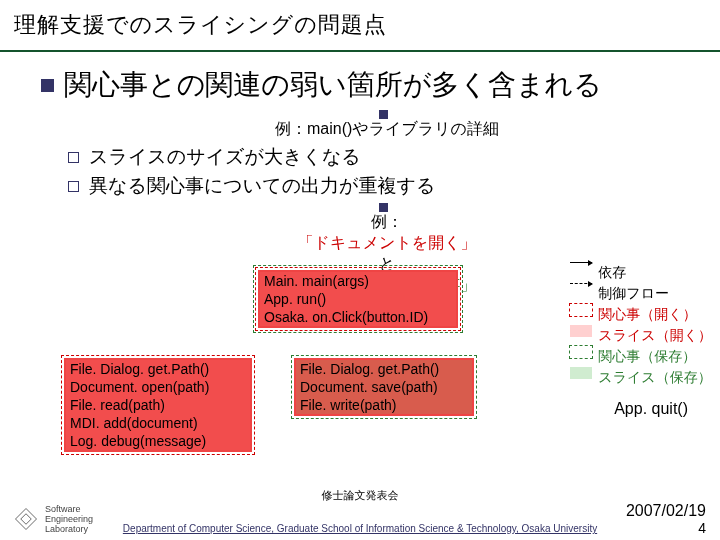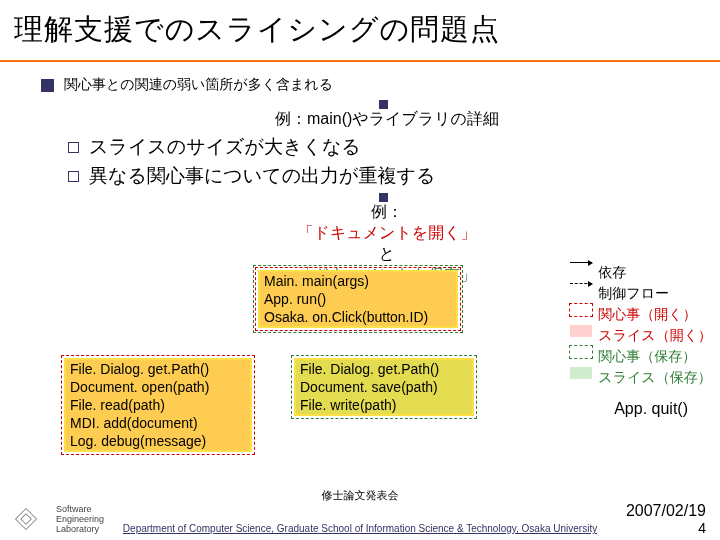--- a/index.html
+++ b/index.html
@@ -1,49 +1,49 @@
 <!DOCTYPE html>
 <html><head>
 <meta charset="utf-8">
 <style>
   * { margin: 0; padding: 0; box-sizing: border-box; }
   body { width: 720px; height: 540px; font-family: "MS PGothic", sans-serif; background: #fff; color: #000; position: relative; }
   .slide { width: 720px; height: 540px; position: relative; padding: 4px 0 0 0; }
-  .title { font-size: 29px; padding: 6px 14px 10px 14px; border-bottom: 2px solid #f97316; letter-spacing: 1px; }
+  .title { font-size: 22px; padding: 6px 14px 10px 14px; border-bottom: 2px solid #14532d; letter-spacing: 1px; }
   .body { padding: 14px 18px 0 28px; }
-  .bul1 { display: flex; align-items: center; font-size: 14px; margin-bottom: 6px; padding-left: 13px; }
+  .bul1 { display: flex; align-items: center; font-size: 28px; margin-bottom: 6px; padding-left: 13px; }
   .sq-lg { width: 13px; height: 13px; background: #333366; margin-right: 10px; flex: none; }
   .bul2 { display: flex; align-items: center; font-size: 16px; margin-left: 44px; margin-bottom: 4px; flex-direction: column; }
   .sq-sm { width: 9px; height: 9px; background: #333366; margin-right: 8px; flex: none; }
   .bul3 { display: flex; align-items: center; font-size: 19px; margin-left: 40px; margin-bottom: 3px; }
   .sq-open { width: 11px; height: 11px; border: 1.5px solid #333366; margin-right: 10px; flex: none; }
   .red { color: #cc0000; }
   .green { color: #2e7d32; }
   .diag { position: absolute; left: 64px; top: 270px; width: 640px; height: 220px; }
-  .box { position: absolute; font-size: 14px; line-height: 18px; background: #fde047; }
+  .box { position: absolute; font-size: 14px; line-height: 18px; background: #ef4444; }
   .box-main { left: 194px; top: 0; width: 200px; height: 58px; padding: 2px 6px; }
   .box-left { left: 0; top: 88px; width: 188px; height: 94px; padding: 2px 6px; }
   .box-right { left: 230px; top: 88px; width: 180px; height: 58px; padding: 2px 6px; }
   .dash-red { outline: 1.5px dashed #cc0000; }
   .fill-red { background: rgba(255,120,120,0.35); }
   .dash-grn { outline: 1.5px dashed #2e7d32; }
   .fill-grn { background: rgba(120,200,120,0.35); }
   .legend { position: absolute; right: 8px; top: 262px; font-size: 14px; line-height: 20px; }
   .legend-row { display: flex; align-items: flex-start; gap: 6px; margin-bottom: 1px; }
   .lg-arrow { width: 22px; height: 0; border-top: 1.5px solid #000; flex: none; position: relative; }
   .lg-arrow::after { content: ""; position: absolute; right: -1px; top: -3px; border-left: 5px solid #000; border-top: 3px solid transparent; border-bottom: 3px solid transparent; }
   .lg-arrow.dash { border-top-style: dashed; }
   .lg-sw { width: 22px; height: 12px; flex: none; }
   .appquit { position: absolute; right: 32px; top: 400px; font-size: 16px; }
   .footer { position: absolute; bottom: 6px; left: 0; width: 720px; font-size: 10px; }
   .footer-mid { text-align: center; font-size: 11px; }
   .footer-date { position: absolute; right: 14px; bottom: 20px; font-size: 16px; }
   .footer-page { position: absolute; right: 14px; bottom: 4px; font-size: 14px; }
   .footer-dept { text-align: center; color: #333366; text-decoration: underline; font-size: 10px; margin-top: 20px; }
-  .logo { position: absolute; left: 12px; bottom: 6px; display: flex; align-items: center; gap: 16px; }
+  .logo { position: absolute; left: 12px; bottom: 6px; display: flex; align-items: center; gap: 5px; }
   .logo svg { width: 28px; height: 28px; }
   .logo-txt { font-size: 9px; line-height: 10px; color: #444; }
 </style>
 </head>
 <body>
 
 <div class="slide">
   <div class="title">理解支援でのスライシングの問題点</div>
   <div class="body">
     <div class="bul1">

